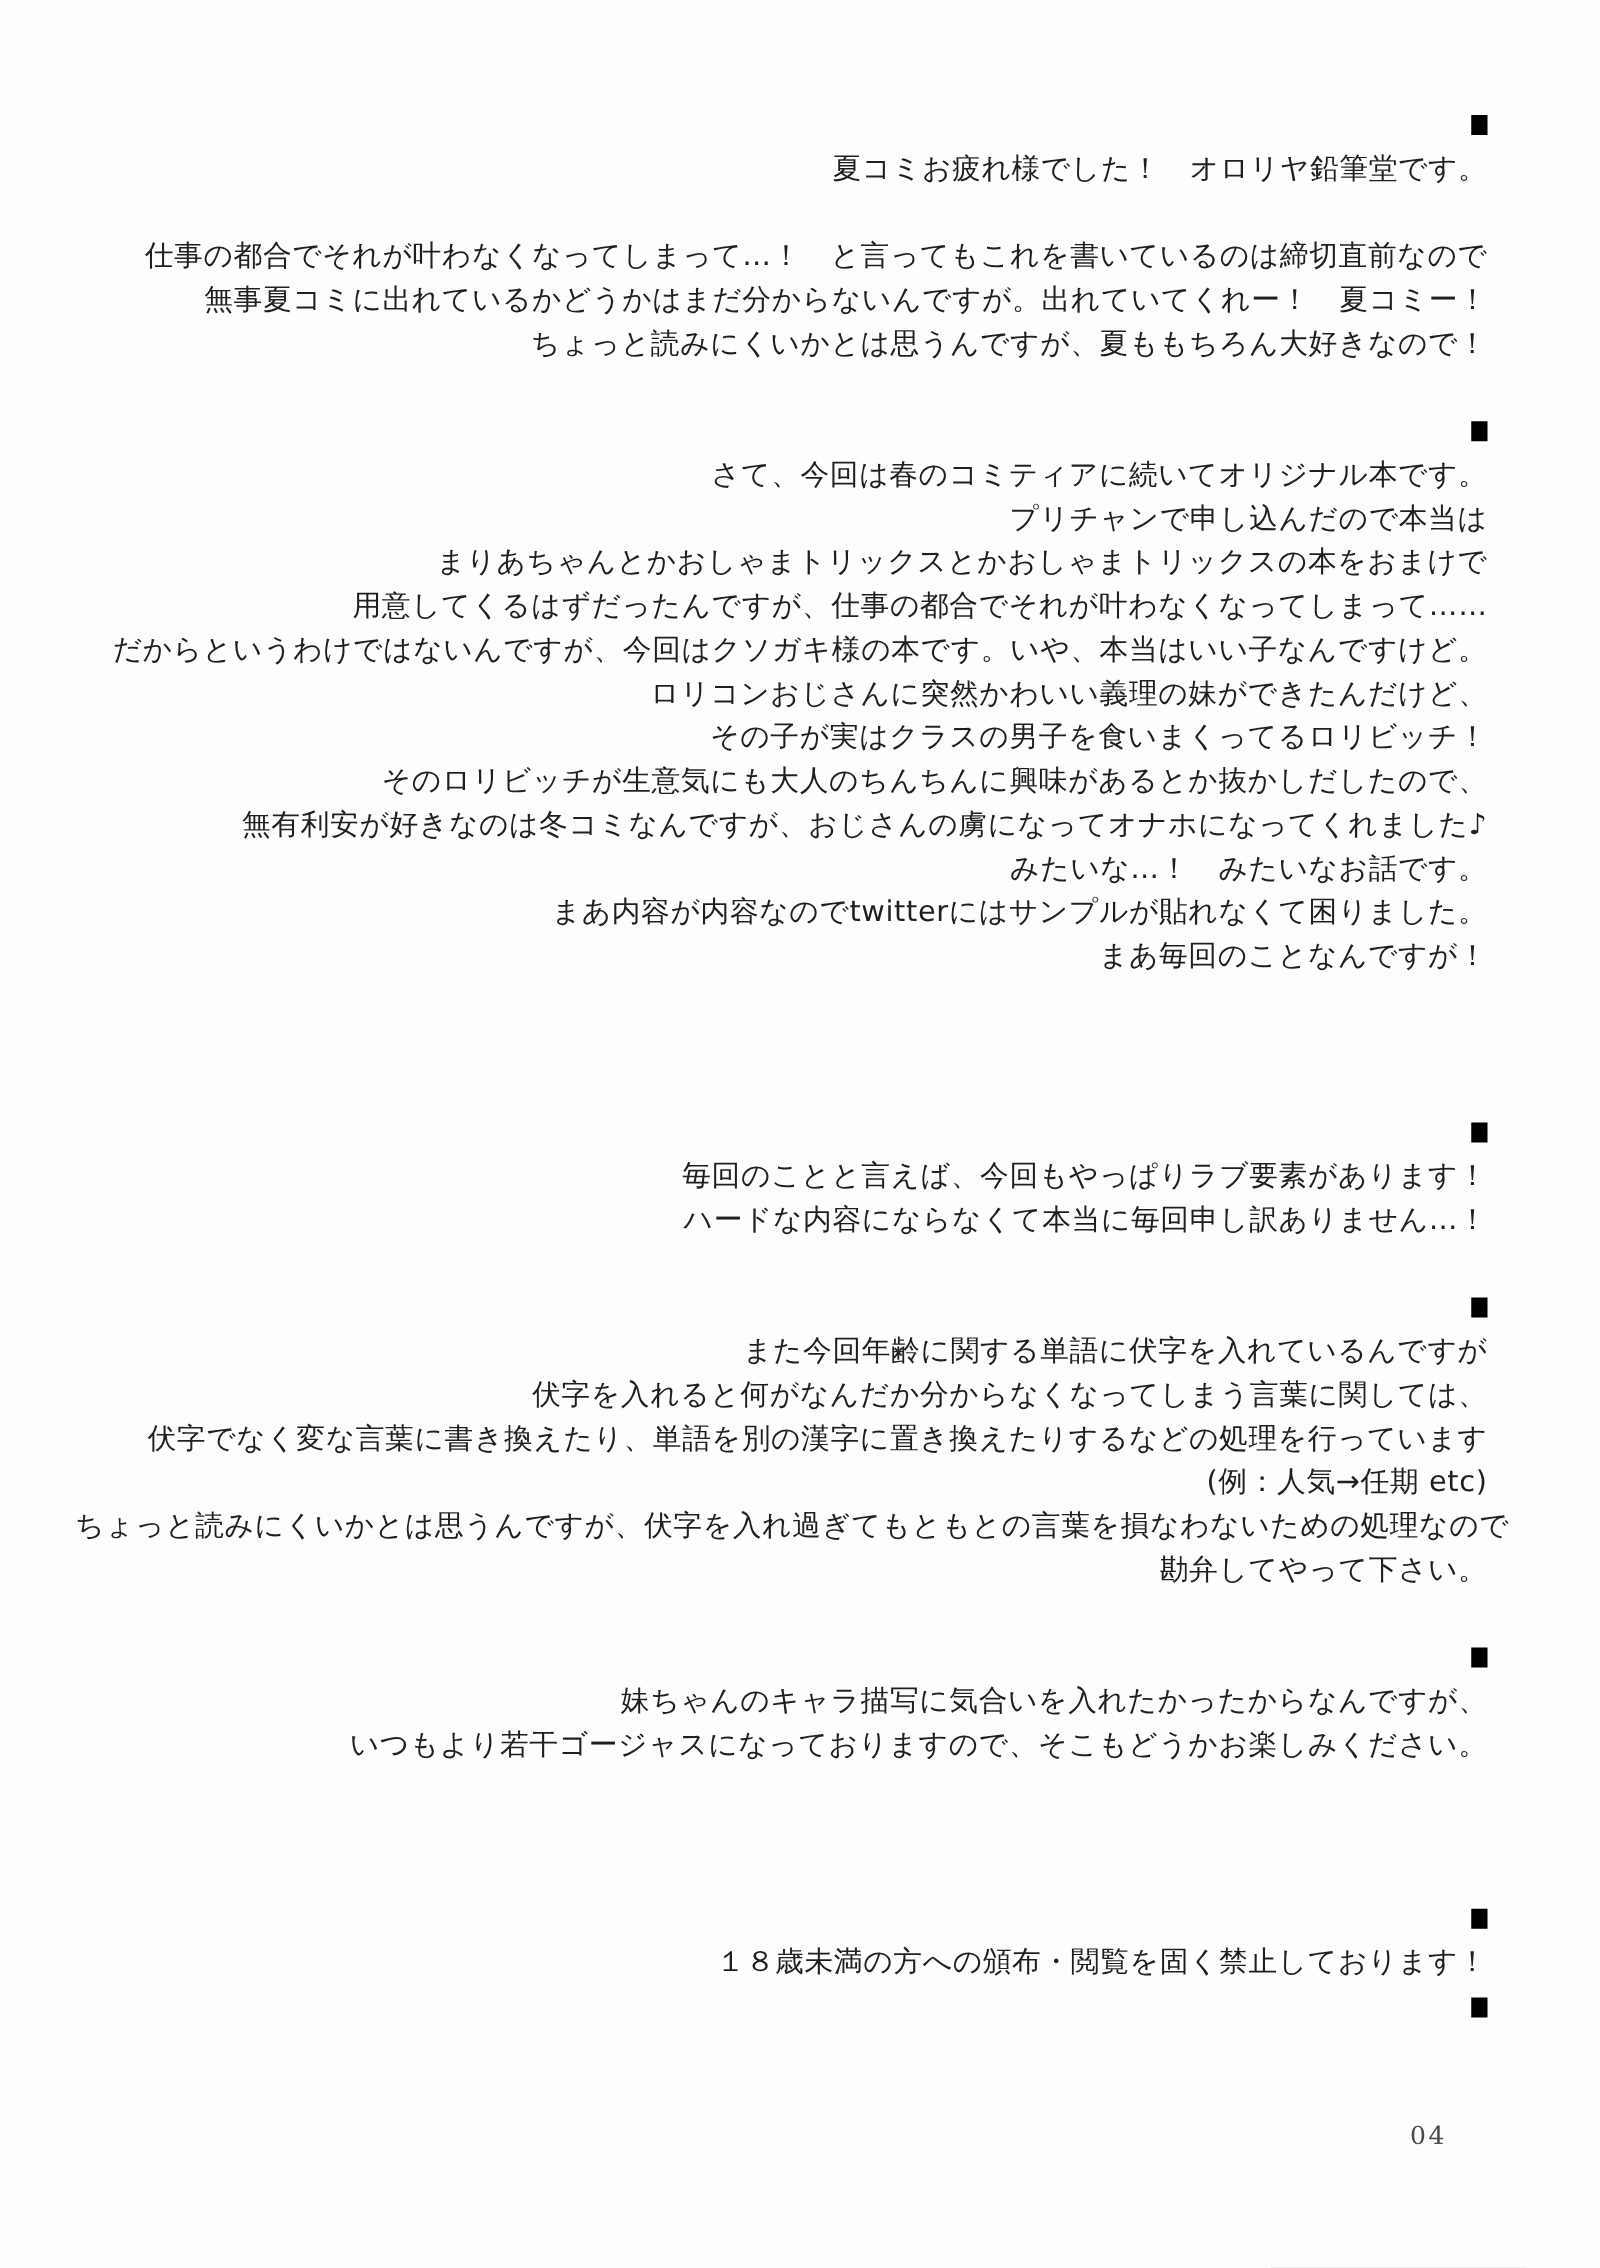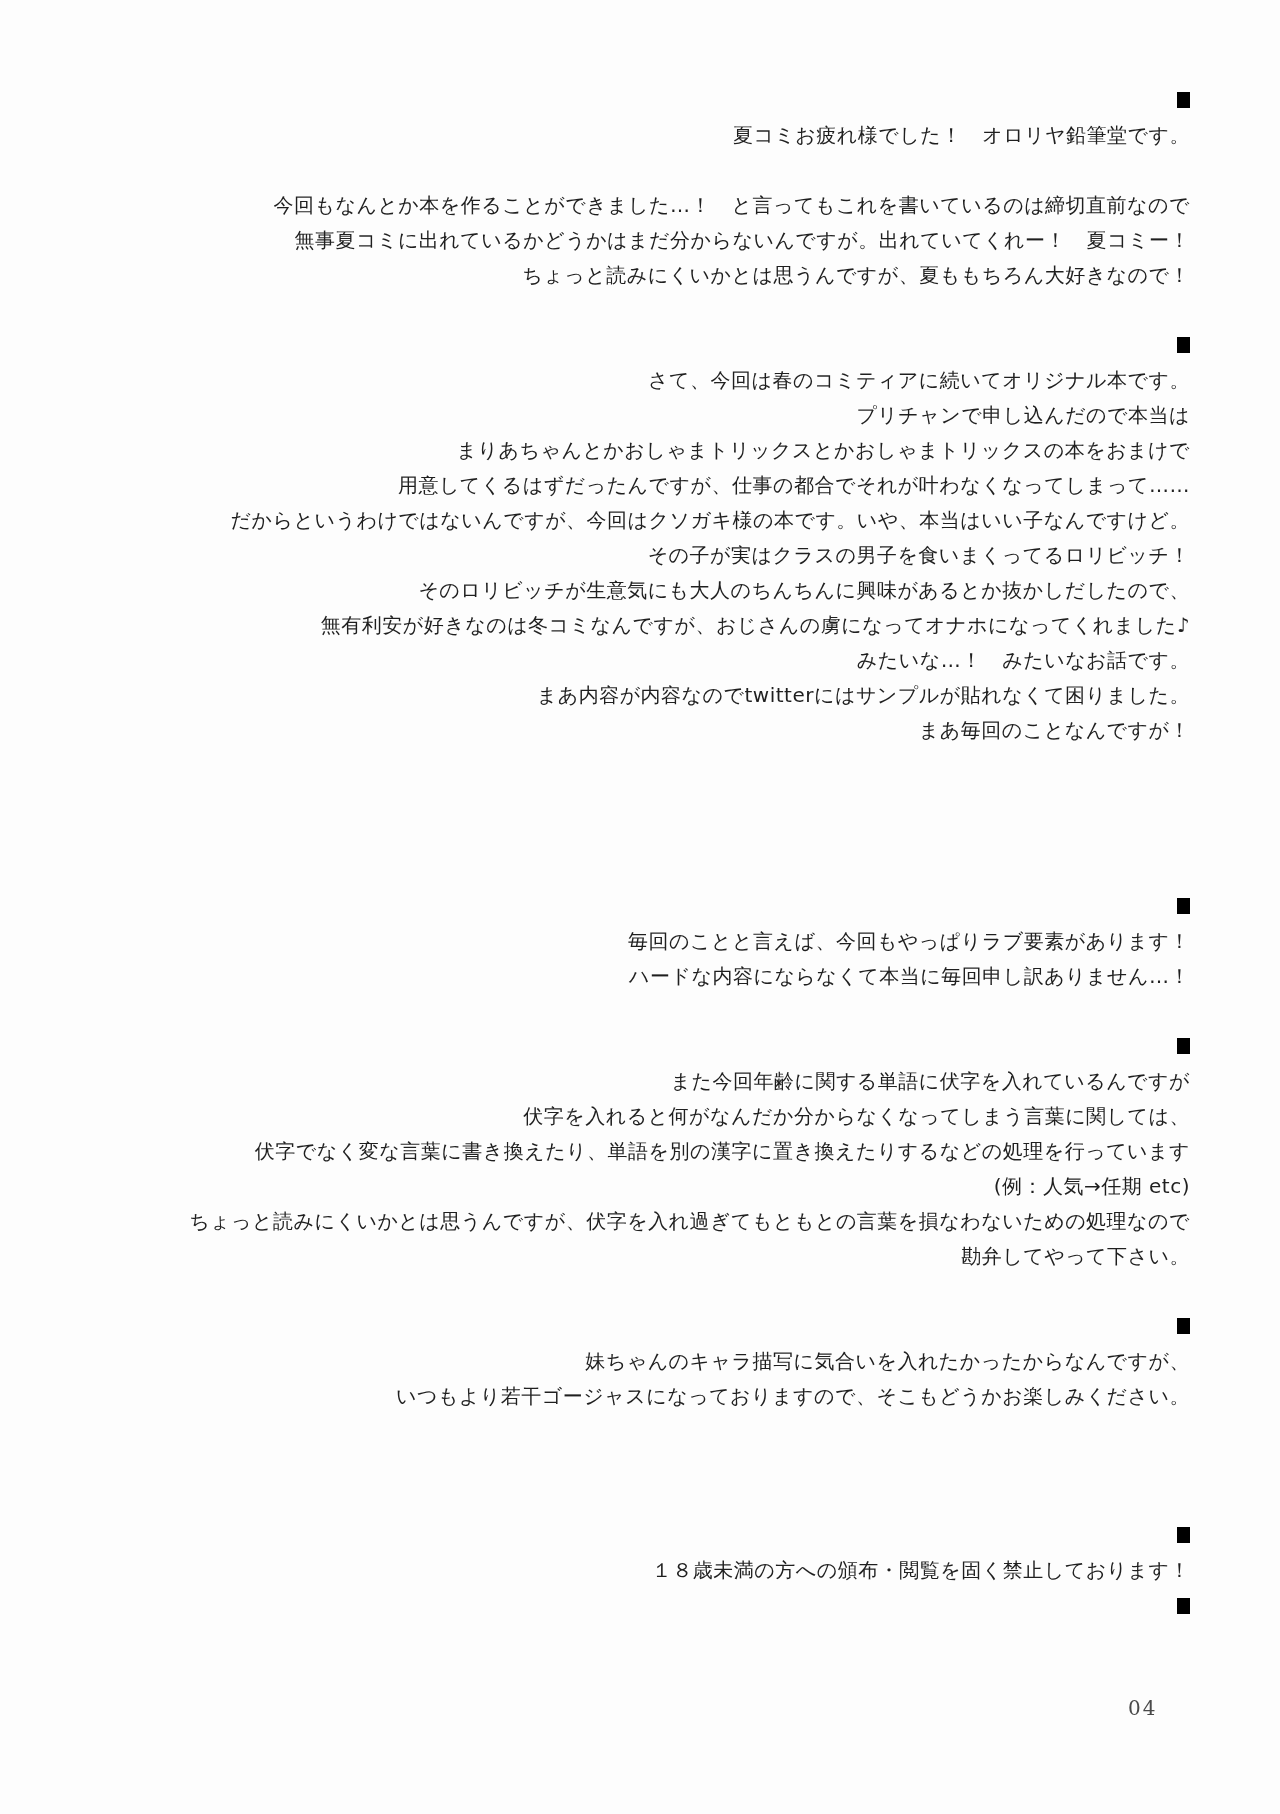--- a/index.html
+++ b/index.html
@@ -27,21 +27,21 @@
     height: 16px;
     background: #000;
     margin: 0 0 10px auto;
   }
   .end-marker {
     margin: 10px 0 0 auto;
   }
   .line {
     min-height: 35px;
     line-height: 35px;
-    font-size: 20px;
+    font-size: 23px;
     letter-spacing: 0.5px;
     color: #1f1f1f;
     white-space: nowrap;
   }
   .line.empty {
     height: 35px;
   }
   
   .s1 { top: 92px; }
   .s2 { top: 337px; }
@@ -62,34 +62,35 @@
 </head>
 <body>
 
 <div class="page">
 
   <section class="sec s1">
     <div class="marker"></div>
     <div class="lines">
         <div class="line">夏コミお疲れ様でした！　オロリヤ鉛筆堂です。</div>
         <div class="line empty"></div>
-        <div class="line">今回もなんとか本を作ることができました…！　と言ってもこれを書いているのは締切直前なので</div>
+        <div class="line">仕事の都合でそれが叶わなくなってしまって…！　と言ってもこれを書いているのは締切直前なので</div>
         <div class="line">無事夏コミに出れているかどうかはまだ分からないんですが。出れていてくれー！　夏コミー！</div>
         <div class="line">ちょっと読みにくいかとは思うんですが、夏ももちろん大好きなので！</div>
       </div>
   </section>
 
   <section class="sec s2">
     <div class="marker"></div>
     <div class="lines">
         <div class="line">さて、今回は春のコミティアに続いてオリジナル本です。</div>
         <div class="line">プリチャンで申し込んだので本当は</div>
         <div class="line">まりあちゃんとかおしゃまトリックスとかおしゃまトリックスの本をおまけで</div>
         <div class="line">用意してくるはずだったんですが、仕事の都合でそれが叶わなくなってしまって……</div>
         <div class="line">だからというわけではないんですが、今回はクソガキ様の本です。いや、本当はいい子なんですけど。</div>
+        <div class="line">ロリコンおじさんに突然かわいい義理の妹ができたんだけど、</div>
         <div class="line">その子が実はクラスの男子を食いまくってるロリビッチ！</div>
         <div class="line">そのロリビッチが生意気にも大人のちんちんに興味があるとか抜かしだしたので、</div>
         <div class="line">無有利安が好きなのは冬コミなんですが、おじさんの虜になってオナホになってくれました♪</div>
         <div class="line">みたいな…！　みたいなお話です。</div>
         <div class="line">まあ内容が内容なのでtwitterにはサンプルが貼れなくて困りました。</div>
         <div class="line">まあ毎回のことなんですが！</div>
       </div>
   </section>
 
   <section class="sec s3">

